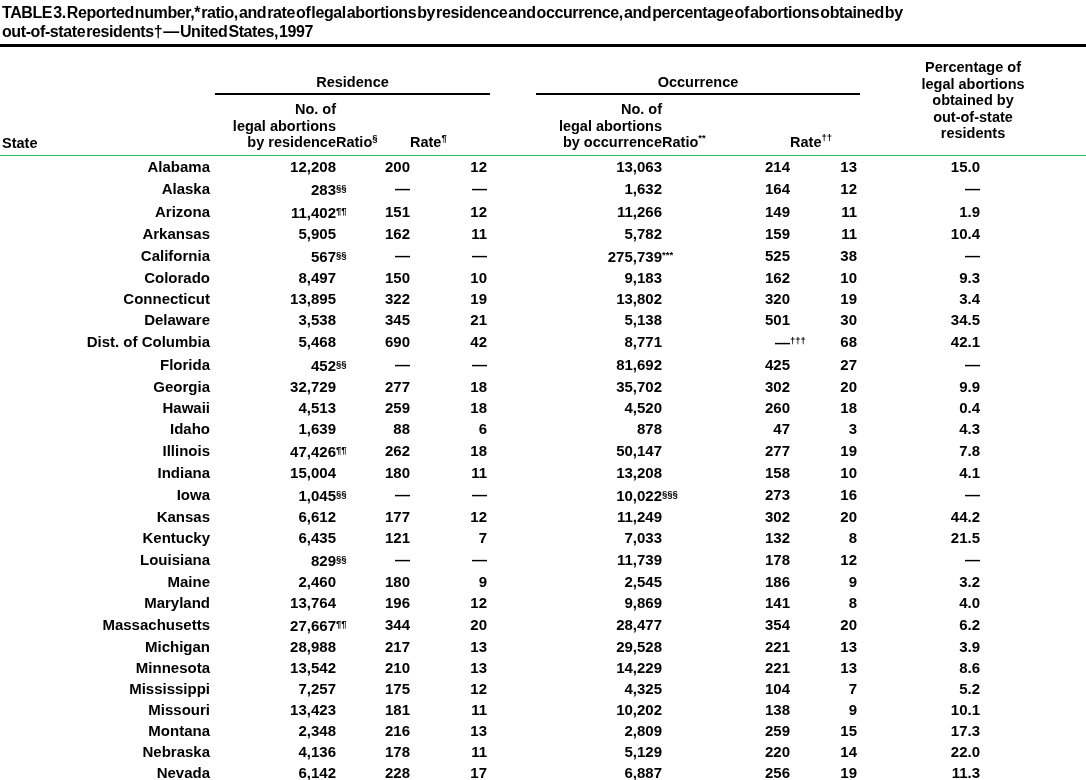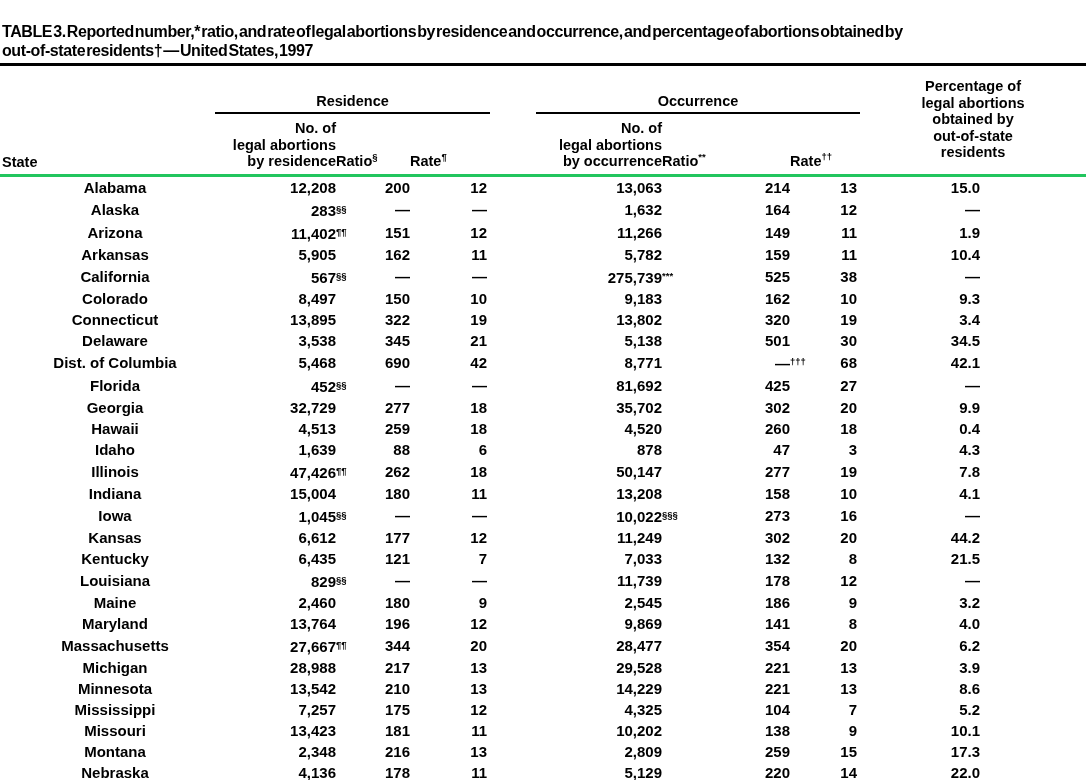--- a/index.html
+++ b/index.html
@@ -6,21 +6,21 @@
   body{
     width:1086px;height:780px;overflow:hidden;
     background:#fff;color:#000;
     font-family:"Liberation Sans", sans-serif;
     font-weight:bold;
   }
   .page{width:1086px}
   .title{
     padding:3px 2px 2px 2px;
     font-size:16px;line-height:19px;
-    letter-spacing:-0.4px;word-spacing:-3px;margin-top:19px;
+    letter-spacing:-0.4px;word-spacing:-3px;
   }
   table{
     width:1086px;border-collapse:collapse;table-layout:fixed;
     border-top:3px solid #000;border-bottom:3px solid #000;
     margin-top:1px;
   }
   th,td{padding:0;font-weight:bold}
   .group{vertical-align:bottom;padding-top:14px}
   .group-label{
     display:block;text-align:center;
@@ -28,23 +28,23 @@
     border-bottom:2px solid #000;padding-bottom:2px;
   }
   .group-res .group-label{margin:12px 0 0 5px}
   .group-occ .group-label{margin:12px 0 0 46px}
   .colhead{font-size:14.5px;line-height:16.5px;vertical-align:bottom;padding:6px 0 4px 0}
   .center{text-align:right}
   .right{text-align:left}
   .pre{white-space:pre-line}
   .state-head{vertical-align:bottom;text-align:left;font-size:14.5px;padding:0 0 4px 2px}
   .pct-head{vertical-align:top;text-align:center;font-size:14.5px;line-height:16.5px;padding-top:12px}
-  thead tr:last-child th, th.state-head, th.pct-head{border-bottom:3px solid #22c55e}
+  thead tr:last-child th, th.state-head, th.pct-head{border-bottom:1px solid #22c55e}
   tbody td{font-size:15px;line-height:21px;white-space:nowrap}
-  td.state{text-align:center;padding-left:20px}
+  td.state{text-align:right;padding-left:20px}
   td.num{text-align:right}
   td.rate{padding-right:3px}
   td.pct{text-align:right;padding-right:106px}
   sup{font-size:9.5px}
   sup.overhang{
     display:inline-block;width:0;overflow:visible;
     white-space:nowrap;font-size:9.5px;vertical-align:4px;
   }
 </style>
 </head>

